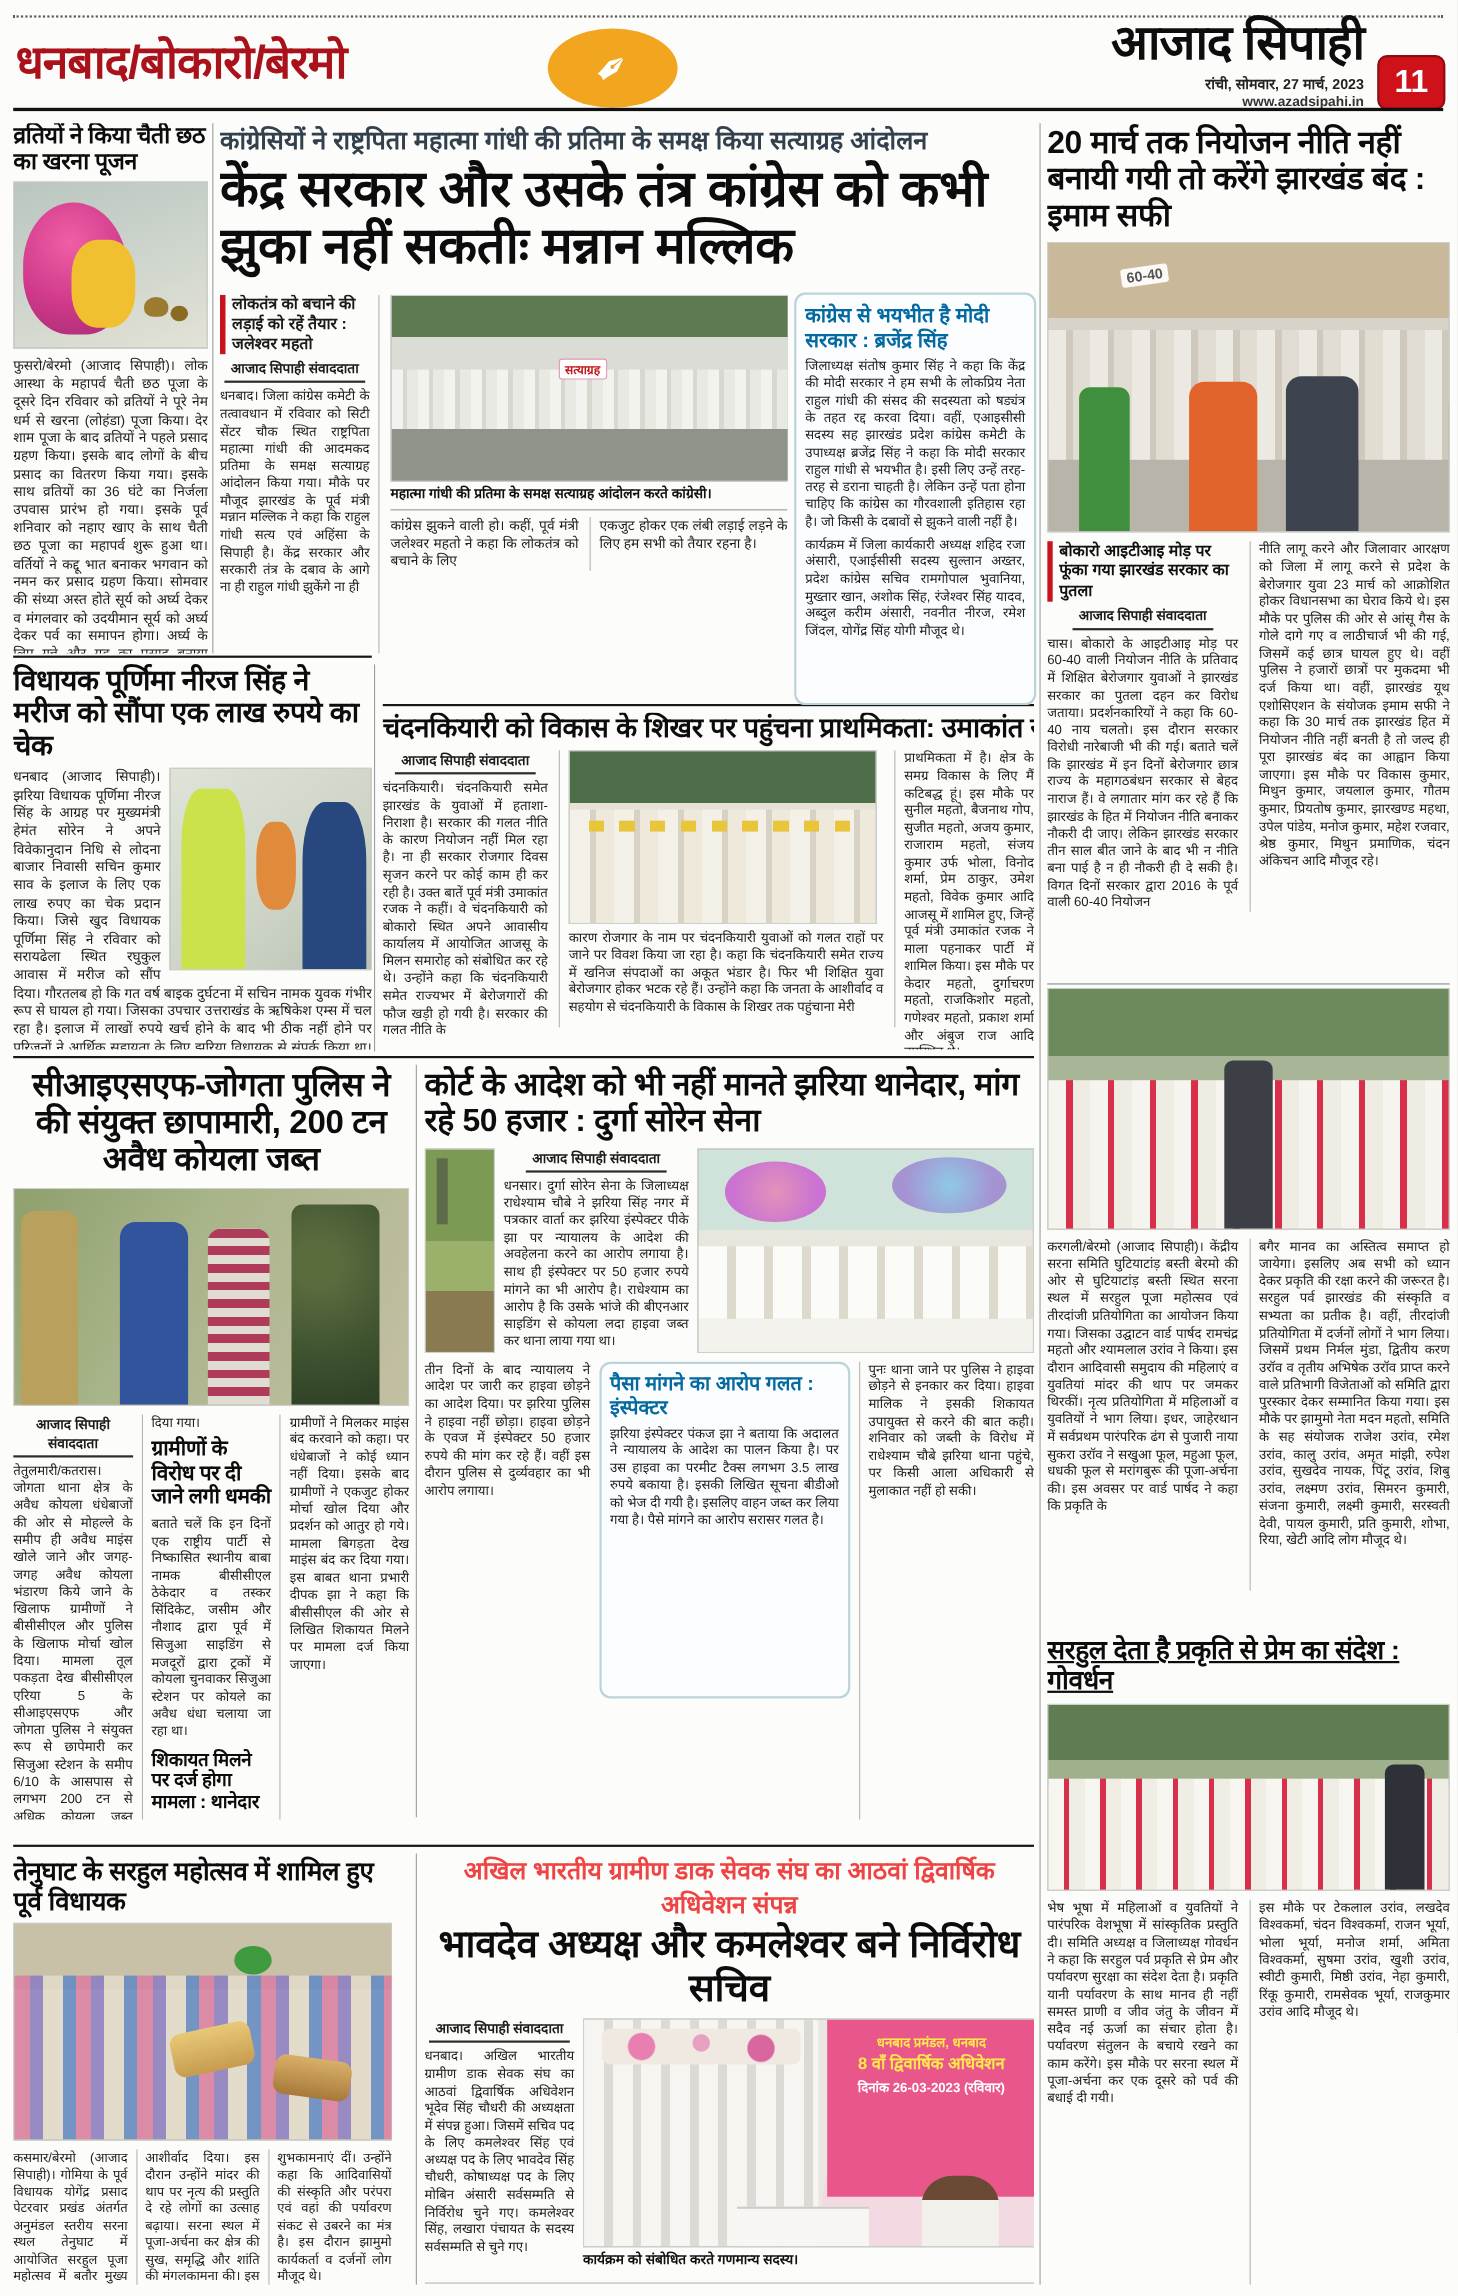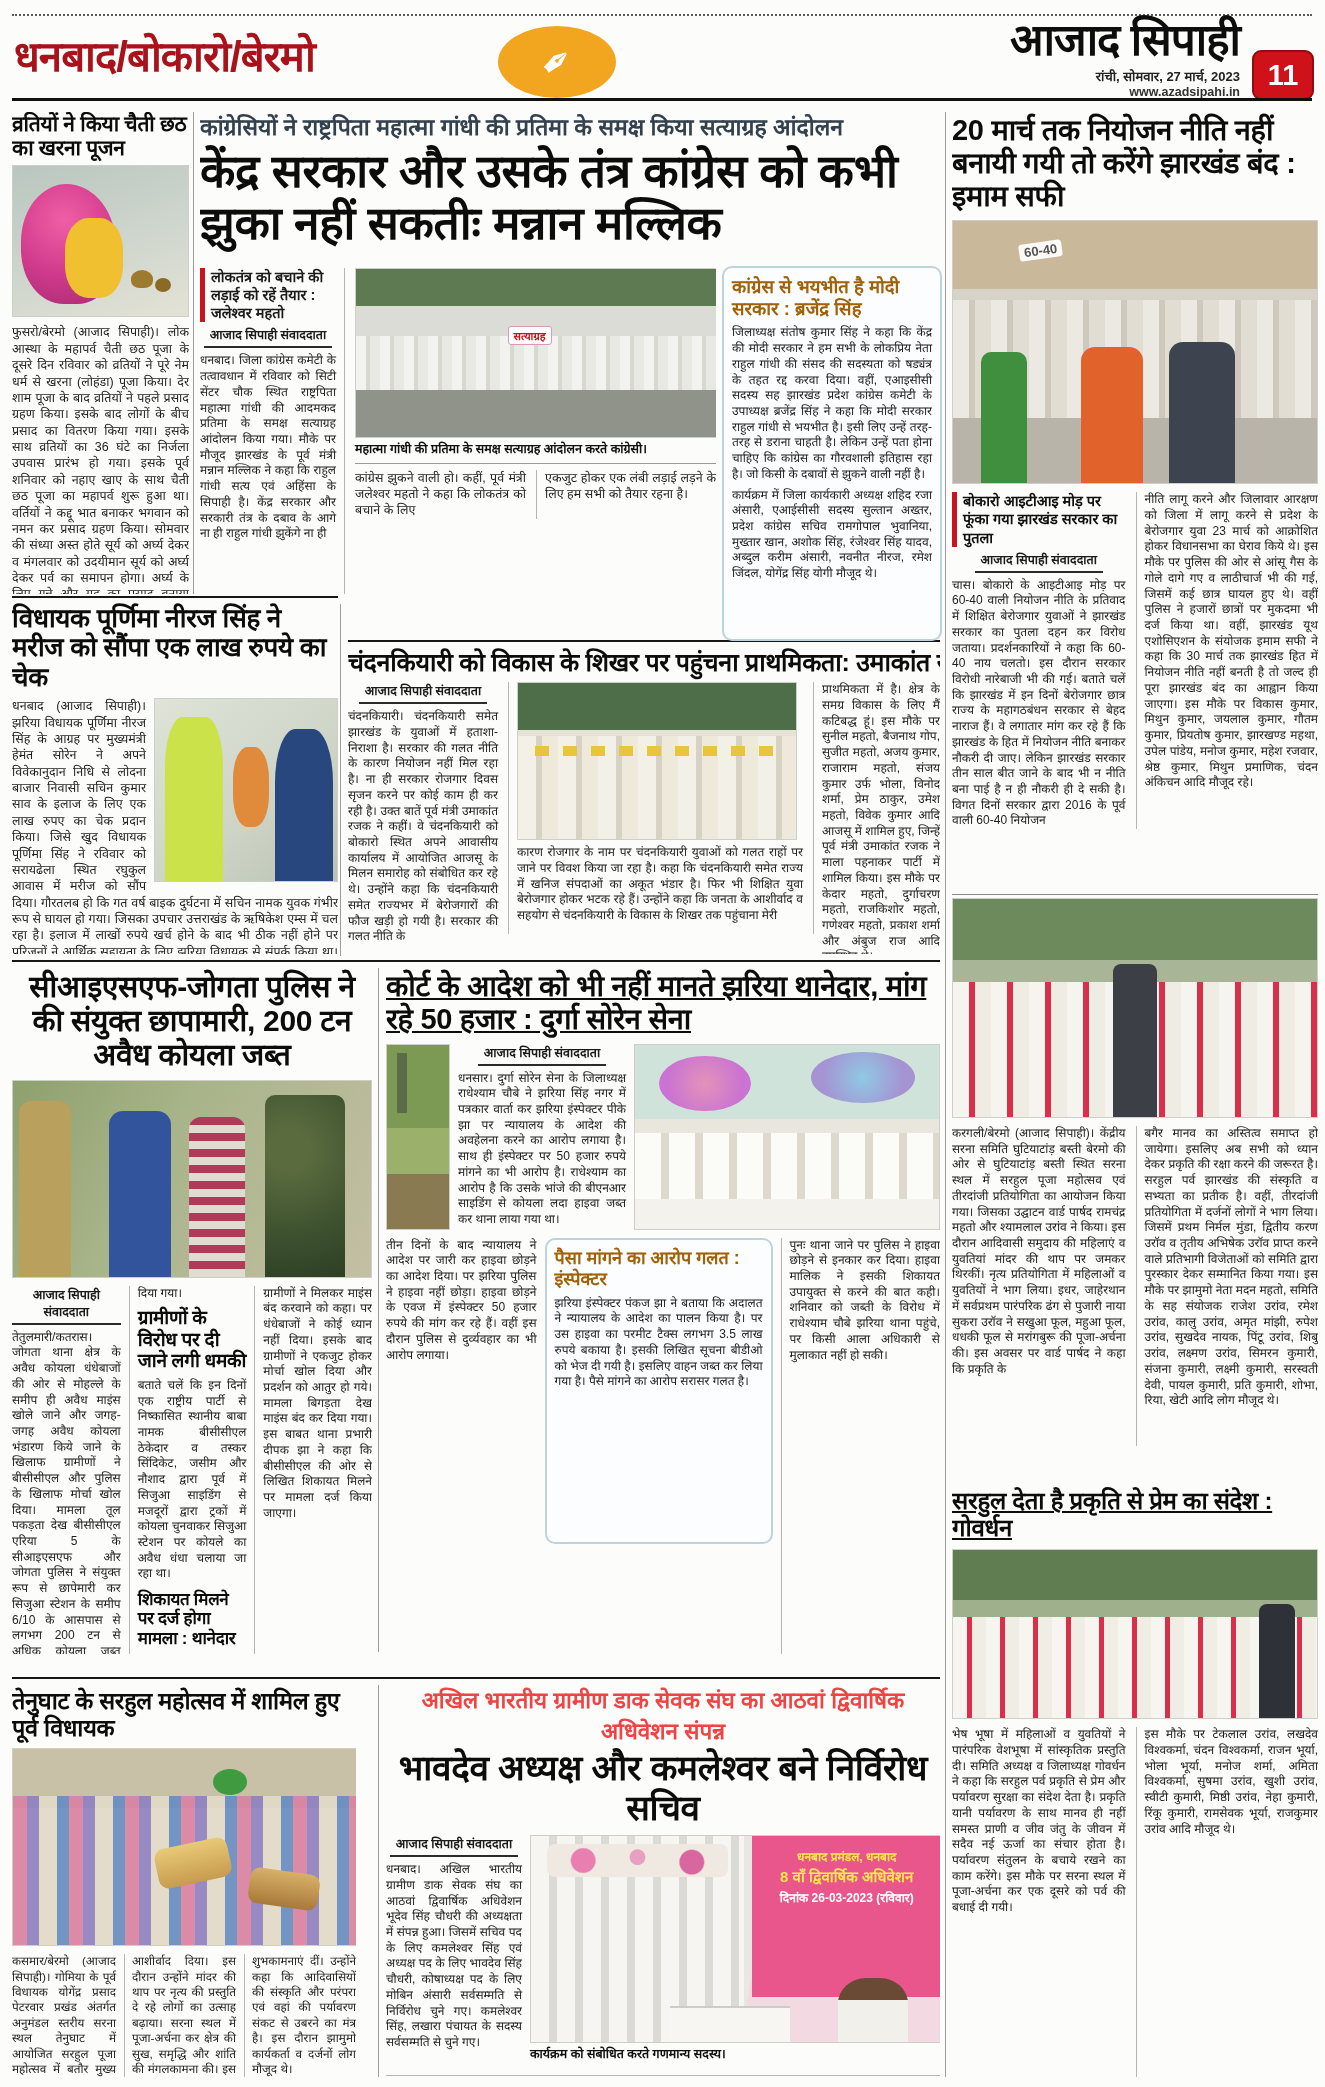--- a/index.html
+++ b/index.html
@@ -12,21 +12,21 @@
   .byline{display:block;font-weight:700;font-size:12.5px;text-align:center;
           border-bottom:2px solid #2b2b2b;padding:0 6px 3px;margin:0 auto 5px;width:fit-content;max-width:100%;}
   .cap{font-size:12.5px;font-weight:700;color:#101010;line-height:1.25;}
   .redbar{border-left:5px solid #c8141c;padding-left:6px;}
   .vr{position:absolute;width:1px;background:#9d9d9d;}
   .hr{position:absolute;height:2px;background:#161616;}
   .ph{position:relative;overflow:hidden;background:#b7c0b8;border:1px solid #cfcfc9;}
   .b{position:absolute;}
   .flex{display:flex;}
   .clip{overflow:hidden;}
-  .redhead{color:#a16207;font-weight:700;line-height:1.2;}
+  .redhead{color:#0369a1;font-weight:700;line-height:1.2;}
   .box{border:2px solid #bcd3dc;border-radius:10px;background:#fbfdfe;padding:8px;}
   .badge{background:#cf1219;color:#fff;font-weight:700;border-radius:9px;
          display:flex;align-items:center;justify-content:center;border:2px solid #8d0d12;}
   .phlabel{position:absolute;background:rgba(255,255,255,.92);font-weight:700;border-radius:3px;padding:1px 5px;}
 </style>
 </head>
 <body>
 
 <div class="page">
 
@@ -168,21 +168,21 @@
         <p class="bt" style="margin:0 0 6px;font-size:12px;">दिया गया।</p>
         <h3 class="hl" style="font-size:19px;margin:0 0 6px;">ग्रामीणों के विरोध पर दी जाने लगी धमकी</h3>
         <p class="bt" style="margin:0 0 8px;font-size:12px;">बताते चलें कि इन दिनों एक राष्ट्रीय पार्टी से निष्कासित स्थानीय बाबा नामक बीसीसीएल ठेकेदार व तस्कर सिंदिकेट, जसीम और नौशाद द्वारा पूर्व में सिजुआ साइडिंग से मजदूरों द्वारा ट्रकों में कोयला चुनवाकर सिजुआ स्टेशन पर कोयले का अवैध धंधा चलाया जा रहा था।</p>
         <h3 class="hl" style="font-size:17px;margin:0;">शिकायत मिलने पर दर्ज होगा मामला : थानेदार</h3>
       </div>
       <p class="bt" style="margin:0;flex:1;border-left:1px solid #b5b5b5;padding-left:8px;font-size:12px;">ग्रामीणों ने मिलकर माइंस बंद करवाने को कहा। पर धंधेबाजों ने कोई ध्यान नहीं दिया। इसके बाद ग्रामीणों ने एकजुट होकर मोर्चा खोल दिया और प्रदर्शन को आतुर हो गये। मामला बिगड़ता देख माइंस बंद कर दिया गया। इस बाबत थाना प्रभारी दीपक झा ने कहा कि बीसीसीएल की ओर से लिखित शिकायत मिलने पर मामला दर्ज किया जाएगा।</p>
     </div>
   </section>
 
   <section class="abs clip" style="left:386px;top:966px;width:554px;height:688px;">
-    <h2 class="hl" style="font-size:29px;margin:4px 0 8px;text-decoration:underline;">कोर्ट के आदेश को भी नहीं मानते झरिया थानेदार, मांग रहे 50 हजार : दुर्गा सोरेन सेना</h2>
+    <h2 class="hl" style="font-size:29px;margin:4px 0 8px;">कोर्ट के आदेश को भी नहीं मानते झरिया थानेदार, मांग रहे 50 हजार : दुर्गा सोरेन सेना</h2>
     <div class="flex" style="gap:8px;height:186px;">
       <div class="ph" style="width:62px;height:184px;flex:none;">
         <div class="b" style="inset:0;background:linear-gradient(#7d9a55 0 45%,#9bb06b 45% 70%,#8a7a52 70% 100%);"></div>
         <div class="b" style="left:10px;top:8px;width:10px;height:60px;background:#5c6b4a;"></div>
       </div>
       <div style="width:168px;flex:none;">
         <span class="byline">आजाद सिपाही संवाददाता</span>
         <p class="bt" style="margin:0;font-size:12px;">धनसार। दुर्गा सोरेन सेना के जिलाध्यक्ष राधेश्याम चौबे ने झरिया सिंह नगर में पत्रकार वार्ता कर झरिया इंस्पेक्टर पीके झा पर न्यायालय के आदेश की अवहेलना करने का आरोप लगाया है। साथ ही इंस्पेक्टर पर 50 हजार रुपये मांगने का भी आरोप है। राधेश्याम का आरोप है कि उसके भांजे की बीएनआर साइडिंग से कोयला लदा हाइवा जब्त कर थाना लाया गया था।</p>
       </div>
       <div class="ph" style="flex:1;height:184px;">

